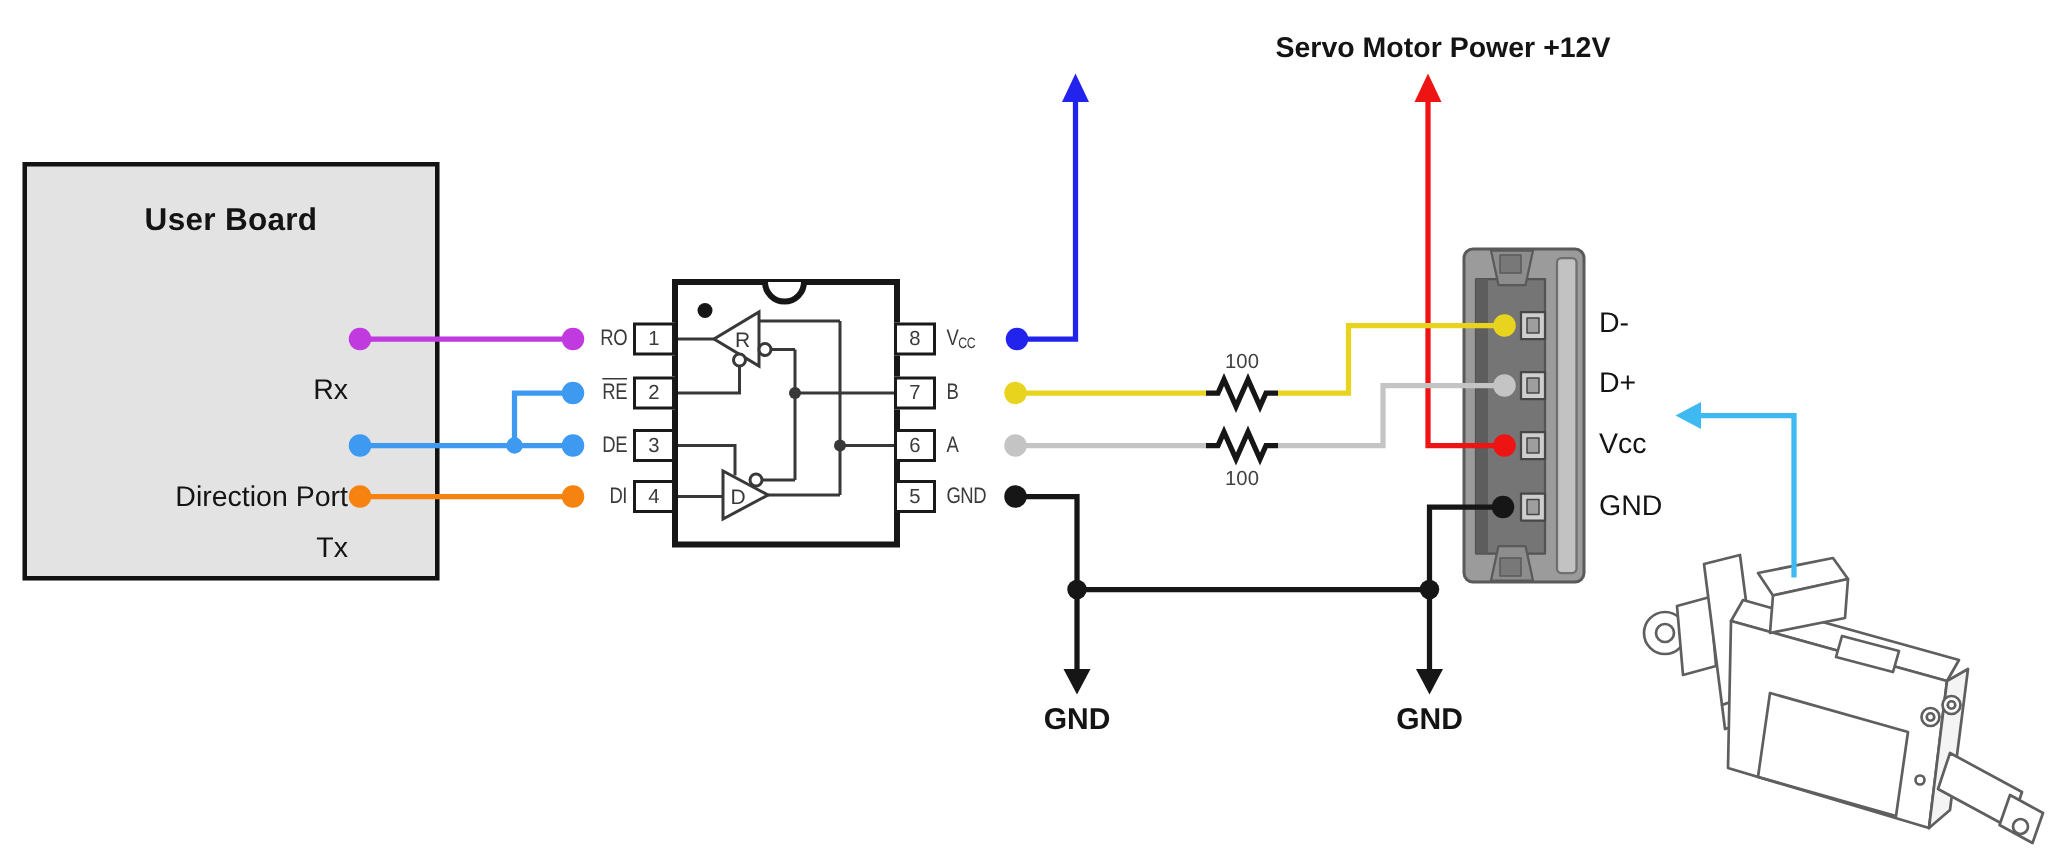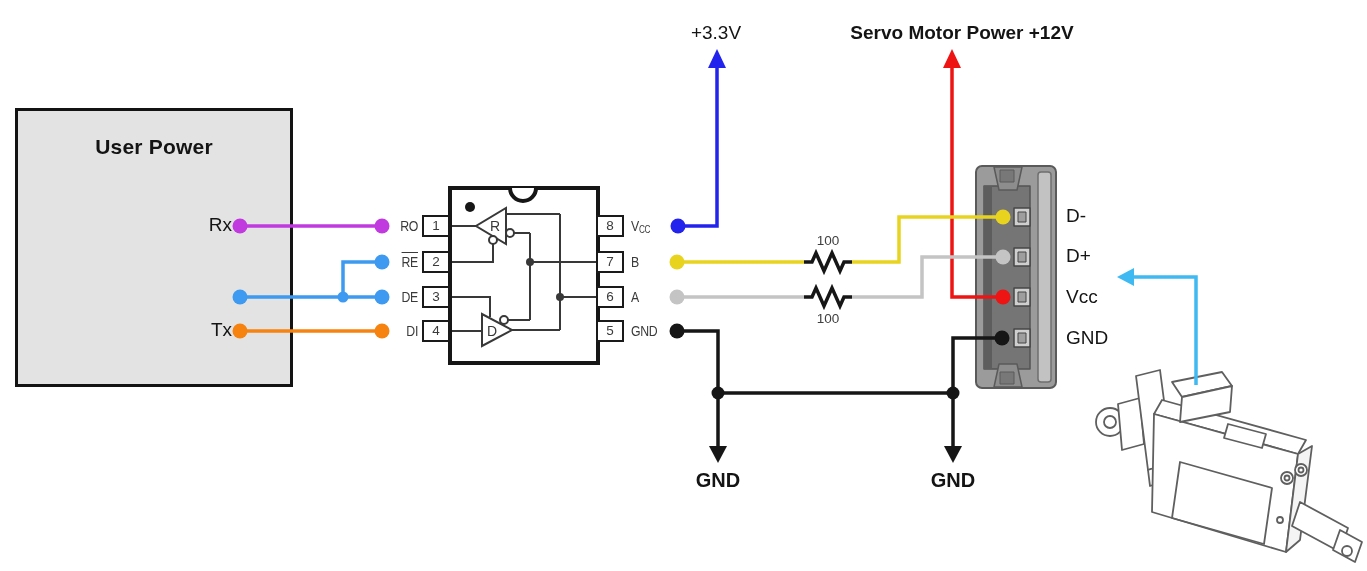--- a/index.html
+++ b/index.html
@@ -7,21 +7,21 @@
     position:relative;width:1367px;height:571px;background:#ffffff;overflow:hidden;
     font-family:"Liberation Sans",sans-serif;color:#141414;
   }
   .canvas svg{position:absolute;left:0;top:0;}
   .abs{position:absolute;white-space:nowrap;}
   .board{
     position:absolute;left:15px;top:108px;width:272px;height:273px;
     background:#e3e3e3;border:3px solid #131313;box-sizing:content-box;
   }
   .board-title{left:15px;top:135px;width:278px;text-align:center;font-size:21px;font-weight:700;letter-spacing:.2px;}
-  .sig-label{left:60px;width:172px;text-align:right;font-size:19px;}
+  .sig-label{left:60px;width:172px;text-align:right;font-size:19px;margin-top:36px;}
   .pin-label{font-size:15px;color:#3a3a3a;letter-spacing:-0.4px;}
   .pin-label.left{left:338px;width:80px;text-align:right;transform:scaleX(.82);transform-origin:100% 50%;}
   .pin-label.right{left:631px;width:80px;text-align:left;transform:scaleX(.82);transform-origin:0 50%;}
   .ovl{text-decoration:overline;}
   .sub{font-size:10px;vertical-align:-2px;letter-spacing:-0.3px;}
   .pinbox{
     position:absolute;width:24px;height:18px;border:2px solid #1a1a1a;background:#ffffff;
     font-size:13.5px;line-height:18px;text-align:center;color:#3a3a3a;
   }
   .part-number{left:444px;top:374px;width:160px;text-align:center;font-size:19px;font-weight:700;}
@@ -171,22 +171,23 @@
         <circle cx="953" cy="393" r="6.5" fill="#161616" stroke="none"></circle>
       </g>
 
       <g>
         <path d="M1196,385 V277 H1134" stroke="#3fb9f2"></path>
         <polygon points="1134,268 1134,286 1117,277" fill="#3fb9f2" stroke="none"></polygon>
       </g>
     </g>
   </svg>
 
-  <div class="abs board-title">User Power</div>
+  <div class="abs board-title">User Board</div>
   <div class="abs sig-label" style="top:214px;">Rx</div>
+  <div class="abs sig-label" style="top:285px;">Direction Port</div>
   <div class="abs sig-label" style="top:319px;">Tx</div>
 
   <div class="abs pin-label left" style="top:217px;">RO</div>
   <div class="abs pin-label left ovl" style="top:253px;">RE</div>
   <div class="abs pin-label left" style="top:288px;">DE</div>
   <div class="abs pin-label left" style="top:322px;">DI</div>
 
   <div class="abs pin-label right" style="top:217px;"><span>V</span><span class="sub">CC</span></div>
   <div class="abs pin-label right" style="top:253px;">B</div>
   <div class="abs pin-label right" style="top:288px;">A</div>
@@ -195,21 +196,20 @@
   <div class="pinbox" style="left:422px;top:215px;">1</div>
   <div class="pinbox" style="left:422px;top:251px;">2</div>
   <div class="pinbox" style="left:422px;top:286px;">3</div>
   <div class="pinbox" style="left:422px;top:320px;">4</div>
   <div class="pinbox" style="left:596px;top:215px;">8</div>
   <div class="pinbox" style="left:596px;top:251px;">7</div>
   <div class="pinbox" style="left:596px;top:286px;">6</div>
   <div class="pinbox" style="left:596px;top:320px;">5</div>
 
 
-  <div class="abs rail-label" style="left:616px;top:22px;width:200px;">+3.3V</div>
   <div class="abs rail-label" style="left:812px;top:22px;width:300px;font-weight:bold;">Servo Motor Power +12V</div>
 
   <div class="abs res-label" style="left:798px;top:233px;width:60px;">100</div>
   <div class="abs res-label" style="left:798px;top:311px;width:60px;">100</div>
 
   <div class="abs conn-label" style="top:205px;">D-</div>
   <div class="abs conn-label" style="top:245px;">D+</div>
   <div class="abs conn-label" style="top:286px;">Vcc</div>
   <div class="abs conn-label" style="top:327px;">GND</div>
 

